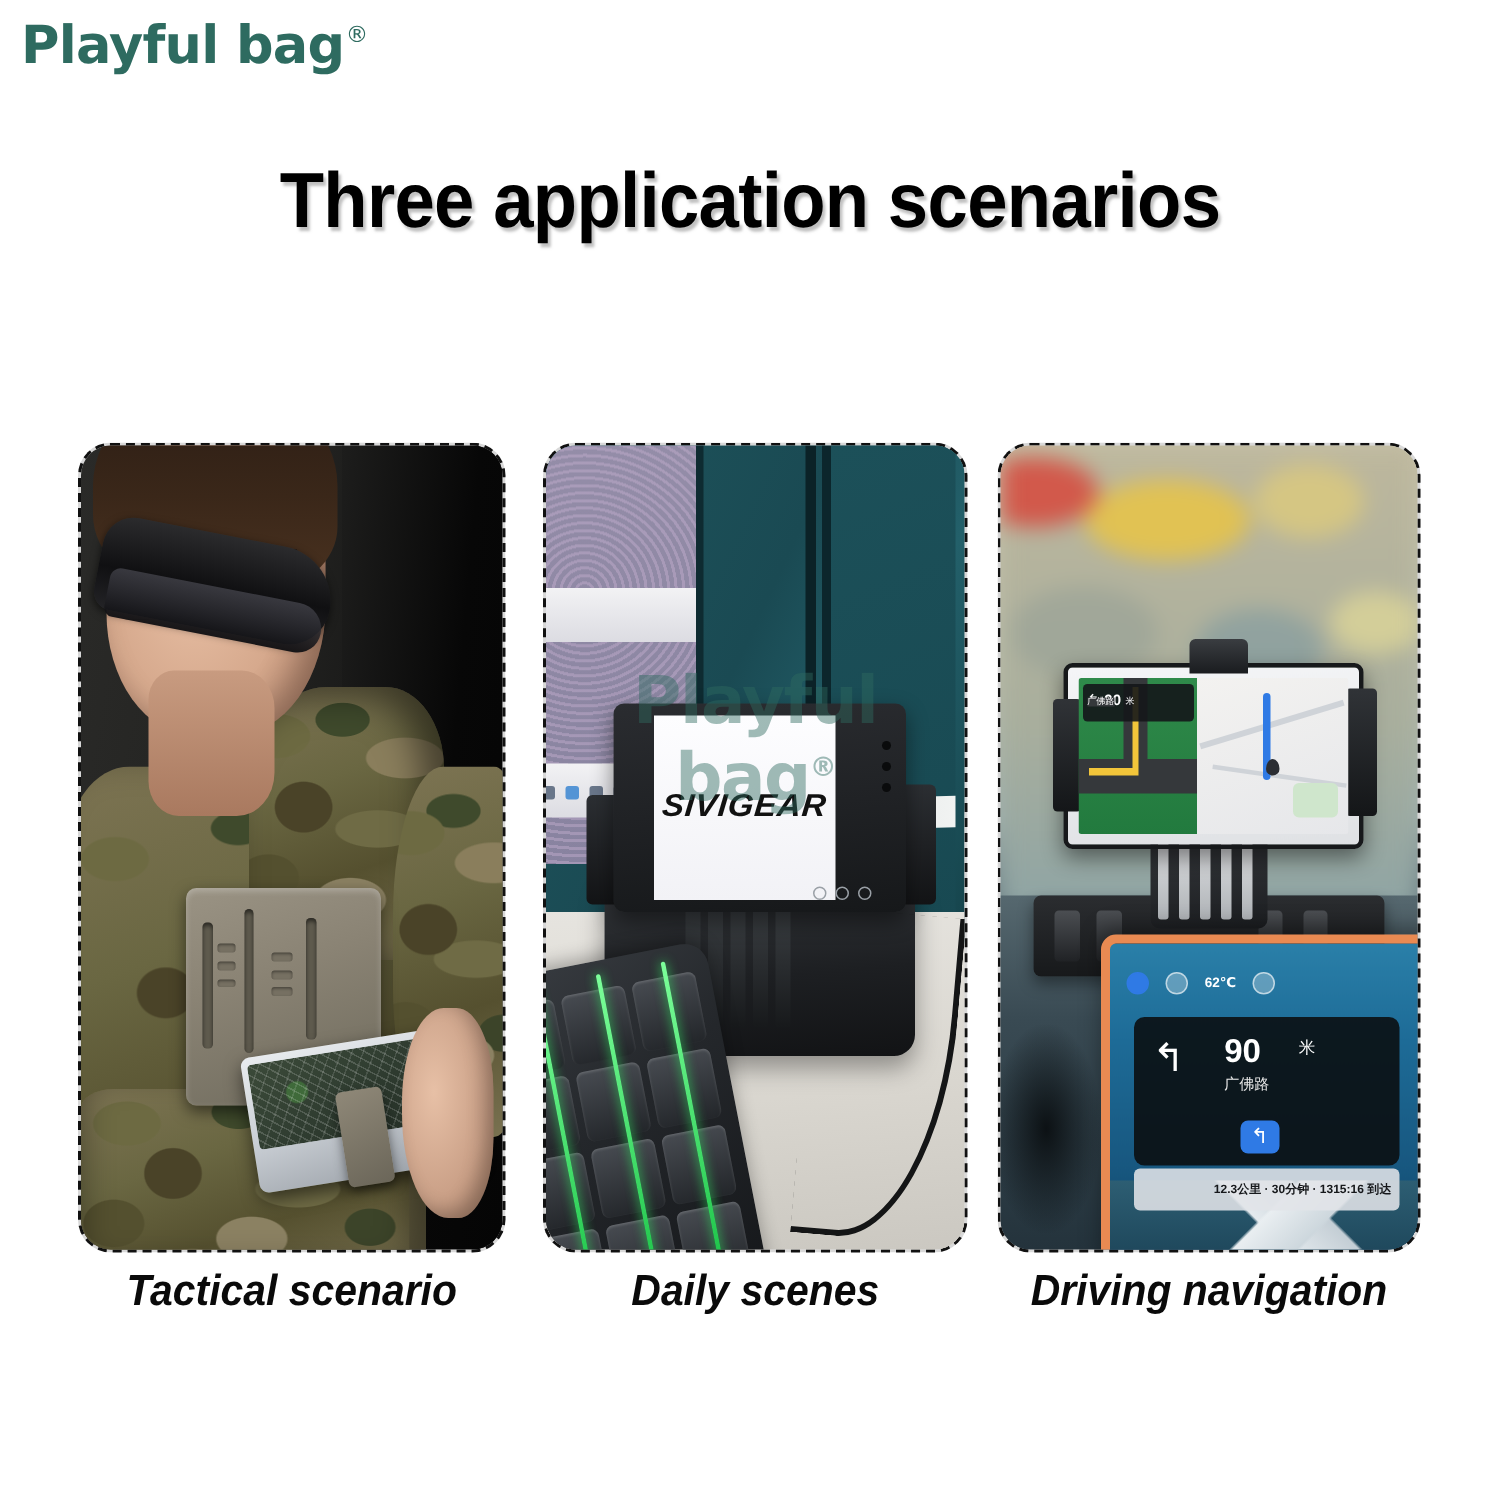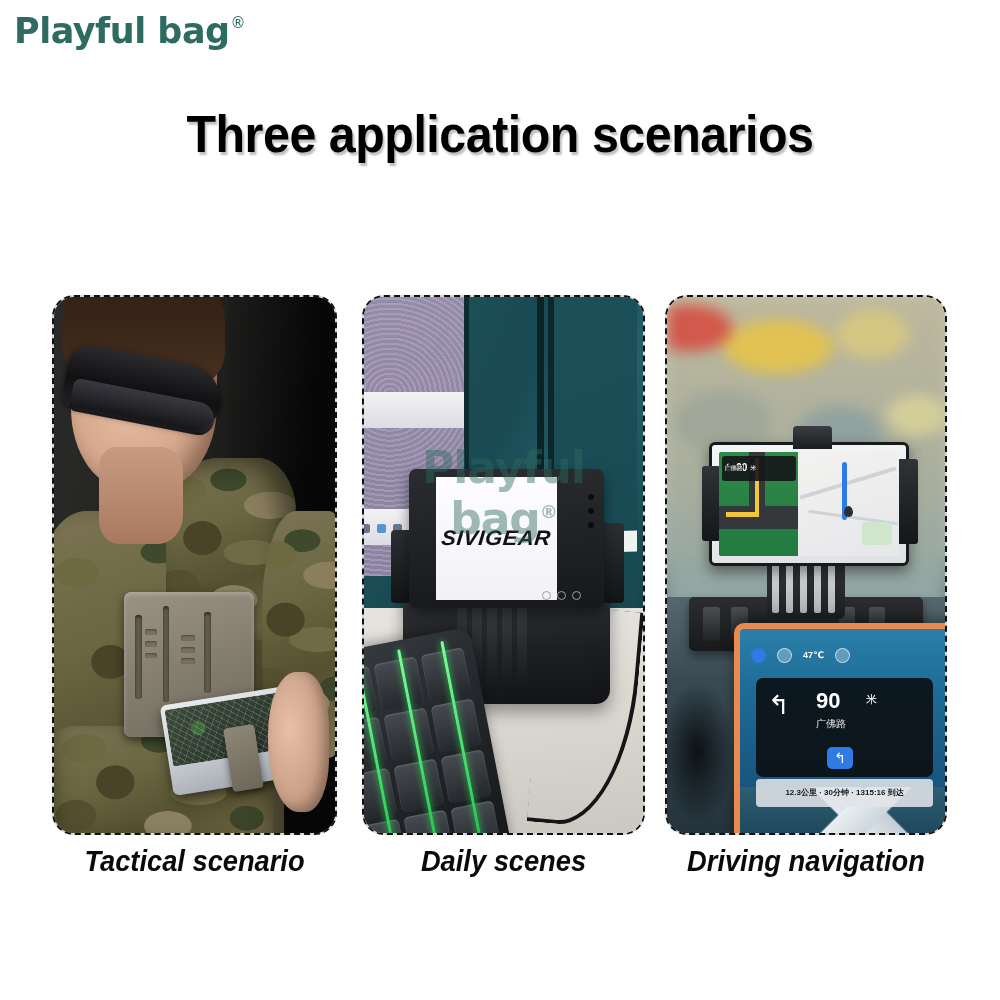--- a/index.html
+++ b/index.html
@@ -303,21 +303,21 @@
   .p3-card .dist{position:absolute;left:34%;top:12%;color:#fff;font-weight:bold;font-size:22px;line-height:1;}
   .p3-card .unit{position:absolute;left:62%;top:16%;color:#fff;font-size:11px;line-height:1;}
   .p3-card .road{position:absolute;left:34%;top:42%;color:#e8e8e8;font-size:10px;line-height:1;}
   .p3-card .badge{
     position:absolute;left:40%;bottom:8%;width:26px;height:22px;border-radius:5px;
     background:#2f7ae5;color:#fff;font-size:14px;display:flex;align-items:center;justify-content:center;
   }
   .p3-bottombar{
     position:absolute;left:7%;top:70%;width:78%;height:13%;
     background:rgba(225,228,232,.88);border-radius:4px;
-    display:flex;align-items:center;justify-content:center;
+    display:flex;align-items:center;justify-content:flex-end;
     padding:0 6px;box-sizing:border-box;
   }
   .p3-bottombar .eta,.p3-bottombar .arr{color:#16181b;font-size:8px;font-weight:bold;white-space:nowrap;}
   .p3-shadow{position:absolute;left:-2%;bottom:2%;width:26%;height:26%;
     background:radial-gradient(ellipse at center,#0c1114 0%,rgba(12,17,20,0) 72%);}
 </style>
 </head>
 <body>
 
 <div id="brand">
@@ -491,21 +491,21 @@
           </div>
         </div>
 
         <div class="p3-shadow"></div>
 
         <div class="p3-tablet">
           <div class="mountains"></div>
           <div class="p3-status">
             <i class="ico user"></i>
             <i class="ico"></i>
-            <span class="temp">47℃</span>
+            <span class="temp">62℃</span>
             <i class="ico"></i>
           </div>
           <div class="p3-card">
             <span class="turn-arrow">↰</span>
             <span class="dist">90</span>
             <span class="unit">米</span>
             <span class="road">广佛路</span>
             <span class="badge">↰</span>
           </div>
           <div class="p3-bottombar">

